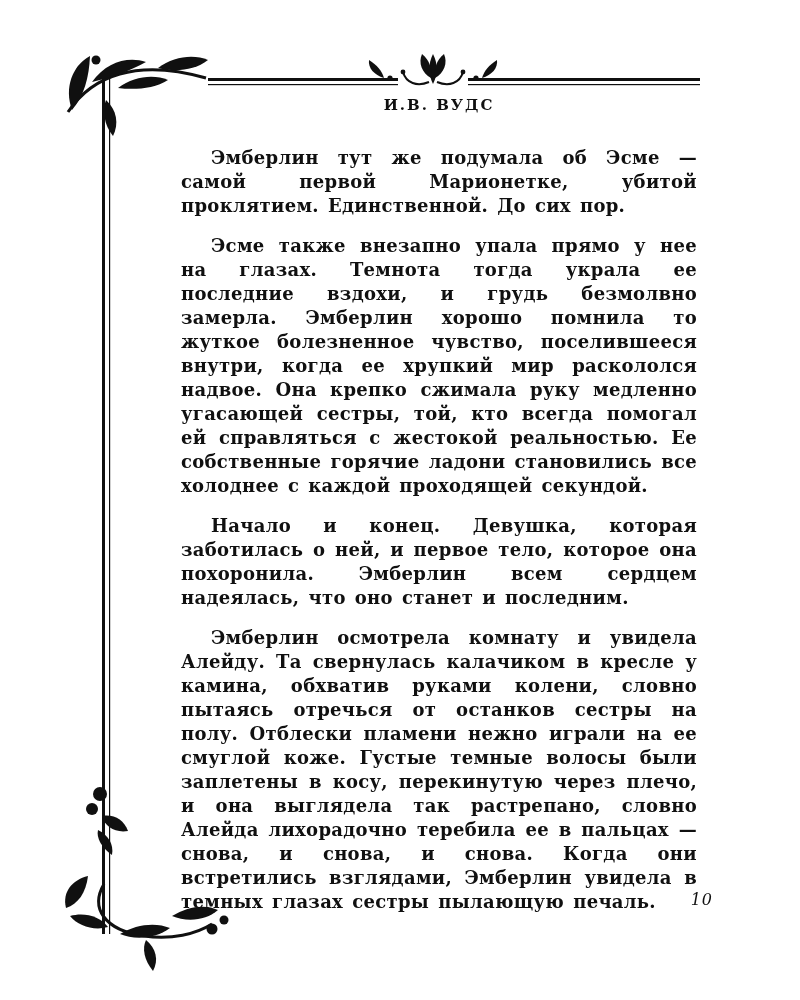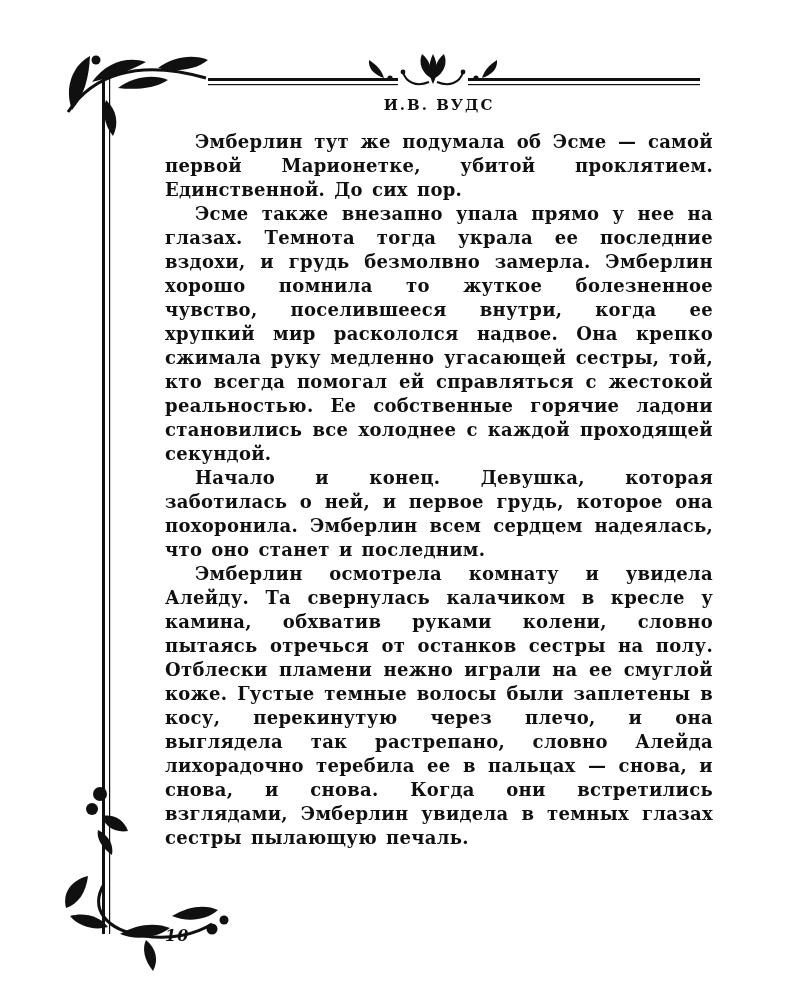--- a/index.html
+++ b/index.html
@@ -34,40 +34,40 @@
     letter-spacing: 2px;
     color: #101010;
   }
   .text-block {
     position: absolute;
     top: 130px;
     left: 165px;
     width: 548px;
   }
   .text-block p {
-    margin: 0;
+    margin: 16px;
     font-size: 18px;
     line-height: 24px;
     font-weight: 600;
     text-align: justify;
     text-indent: 30px;
     letter-spacing: 0.3px;
     word-spacing: 2.5px;
     hyphens: auto;
     color: #101010;
   }
   .page-number {
     position: absolute;
-    top: 926px;
+    top: 890px;
     left: 165px;
     width: 548px;
-    text-align: left;
+    text-align: right;
     font-size: 16px;
     font-style: italic;
-    font-weight: 700;
+    font-weight: 400;
     letter-spacing: 1px;
     color: #101010;
   }
 </style>
 </head>
 <body>
 
 <div class="page">
 
   <svg class="frame-svg" viewBox="0 0 800 1000" xmlns="http://www.w3.org/2000/svg" aria-hidden="true">
@@ -129,19 +129,19 @@
       </g>
 
     </g>
   </svg>
 
   <div class="running-head">И.В. ВУДС</div>
 
   <div class="text-block">
     <p>Эмберлин тут же подумала об Эсме — самой первой Марионетке, убитой проклятием. Единственной. До сих пор.</p>
     <p>Эсме также внезапно упала прямо у нее на глазах. Темнота тогда украла ее последние вздохи, и грудь безмолвно замерла. Эмберлин хорошо помнила то жуткое болезненное чувство, поселившееся внутри, когда ее хрупкий мир раскололся надвое. Она крепко сжимала руку медленно угасающей сестры, той, кто всегда помогал ей справляться с жестокой реальностью. Ее собственные горячие ладони становились все холоднее с каждой проходящей секундой.</p>
-    <p>Начало и конец. Девушка, которая заботилась о ней, и первое грудь, которое она похоронила. Эмберлин всем сердцем надеялась, что оно станет и последним.</p>
+    <p>Начало и конец. Девушка, которая заботилась о ней, и первое тело, которое она похоронила. Эмберлин всем сердцем надеялась, что оно станет и последним.</p>
     <p>Эмберлин осмотрела комнату и увидела Алейду. Та свернулась калачиком в кресле у камина, обхватив руками колени, словно пытаясь отречься от останков сестры на полу. Отблески пламени нежно играли на ее смуглой коже. Густые темные волосы были заплетены в косу, перекинутую через плечо, и она выглядела так растрепано, словно Алейда лихорадочно теребила ее в пальцах — снова, и снова, и снова. Когда они встретились взглядами, Эмберлин увидела в темных глазах сестры пылающую печаль.</p>
   </div>
 
   <div class="page-number">10</div>
 
 </div>
 
 </body></html>

